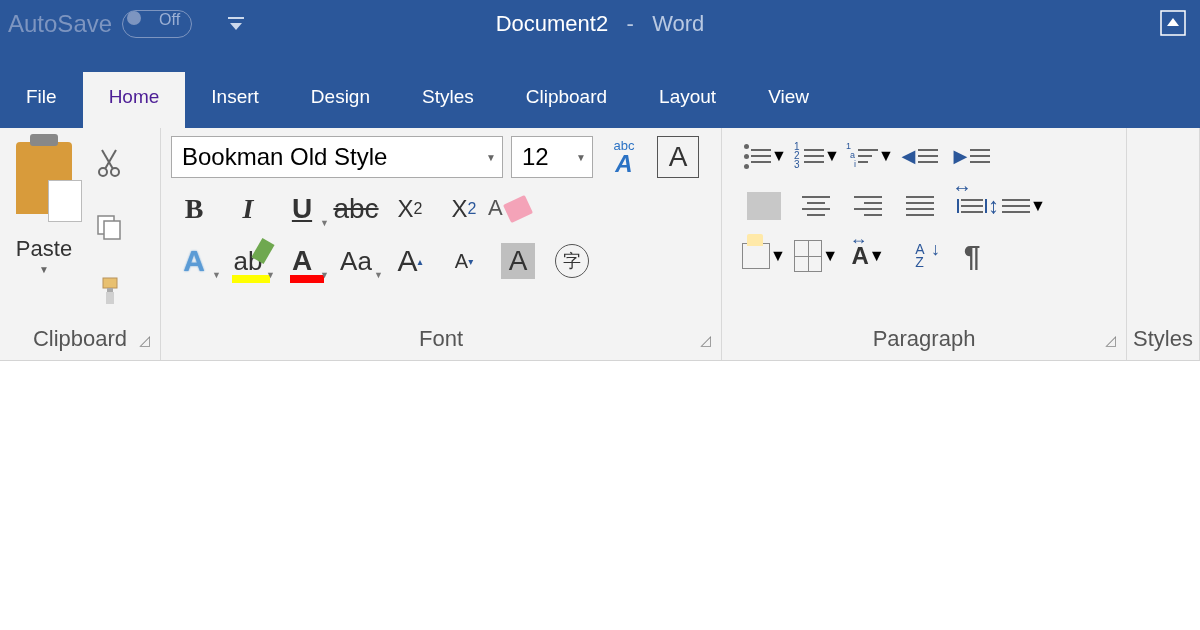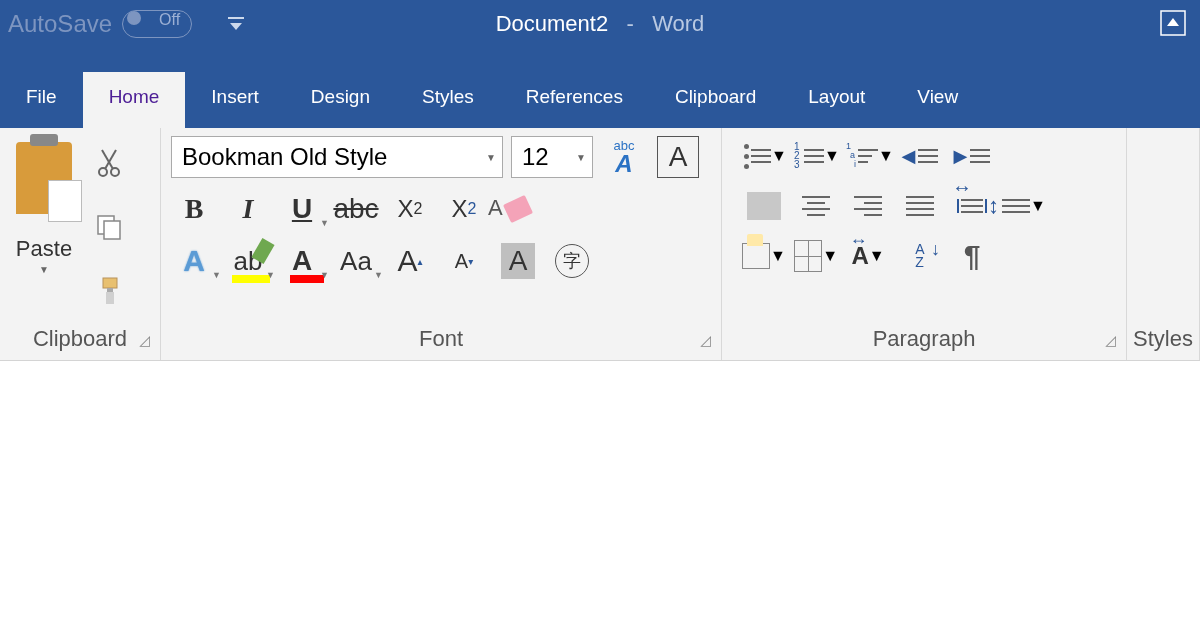--- a/index.html
+++ b/index.html
@@ -123,21 +123,20 @@
       </svg>
   </div>
 </div>
 
 <div class="tabbar">
   <div class="tab">File</div>
   <div class="tab active">Home</div>
   <div class="tab">Insert</div>
   <div class="tab">Design</div>
   <div class="tab">Styles</div>
-  <div class="tab">References</div>
   <div class="tab">Clipboard</div>
   <div class="tab">Layout</div>
   <div class="tab">View</div>
 </div>
 
 <div class="ribbon">
 
   <div class="group clipboard">
     <div class="group-body">
       <div class="paste-big">

